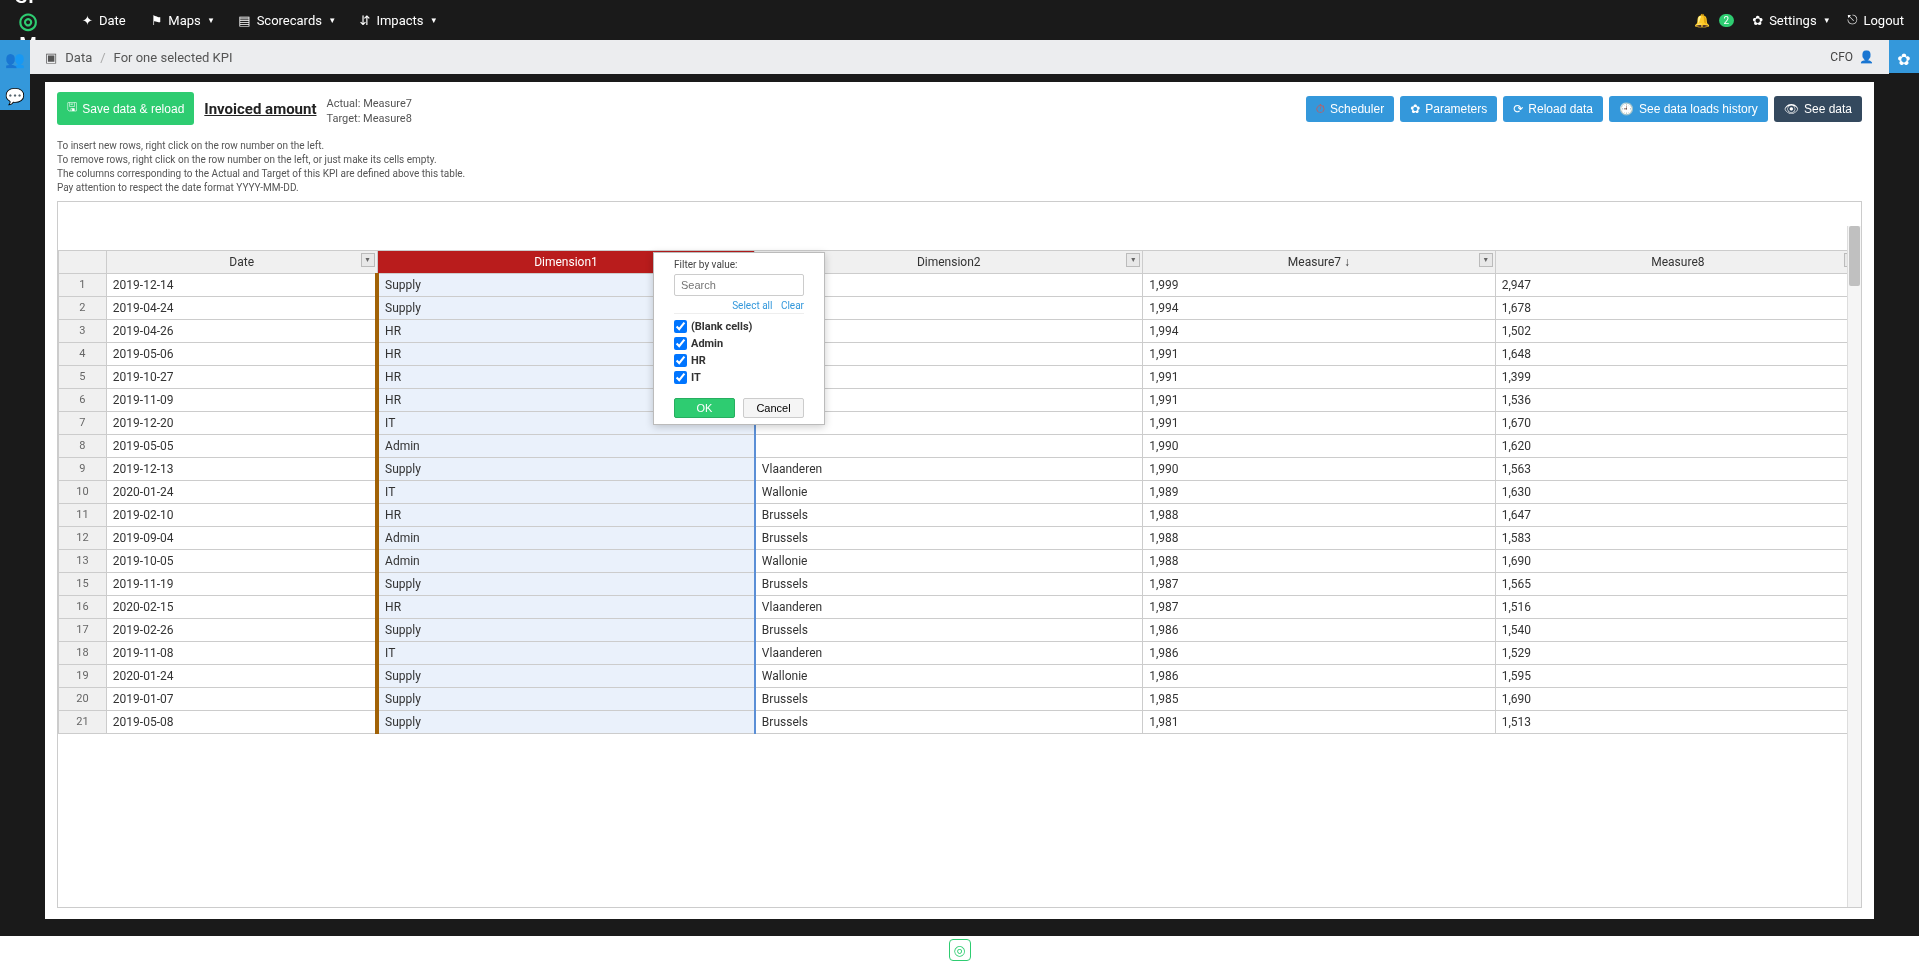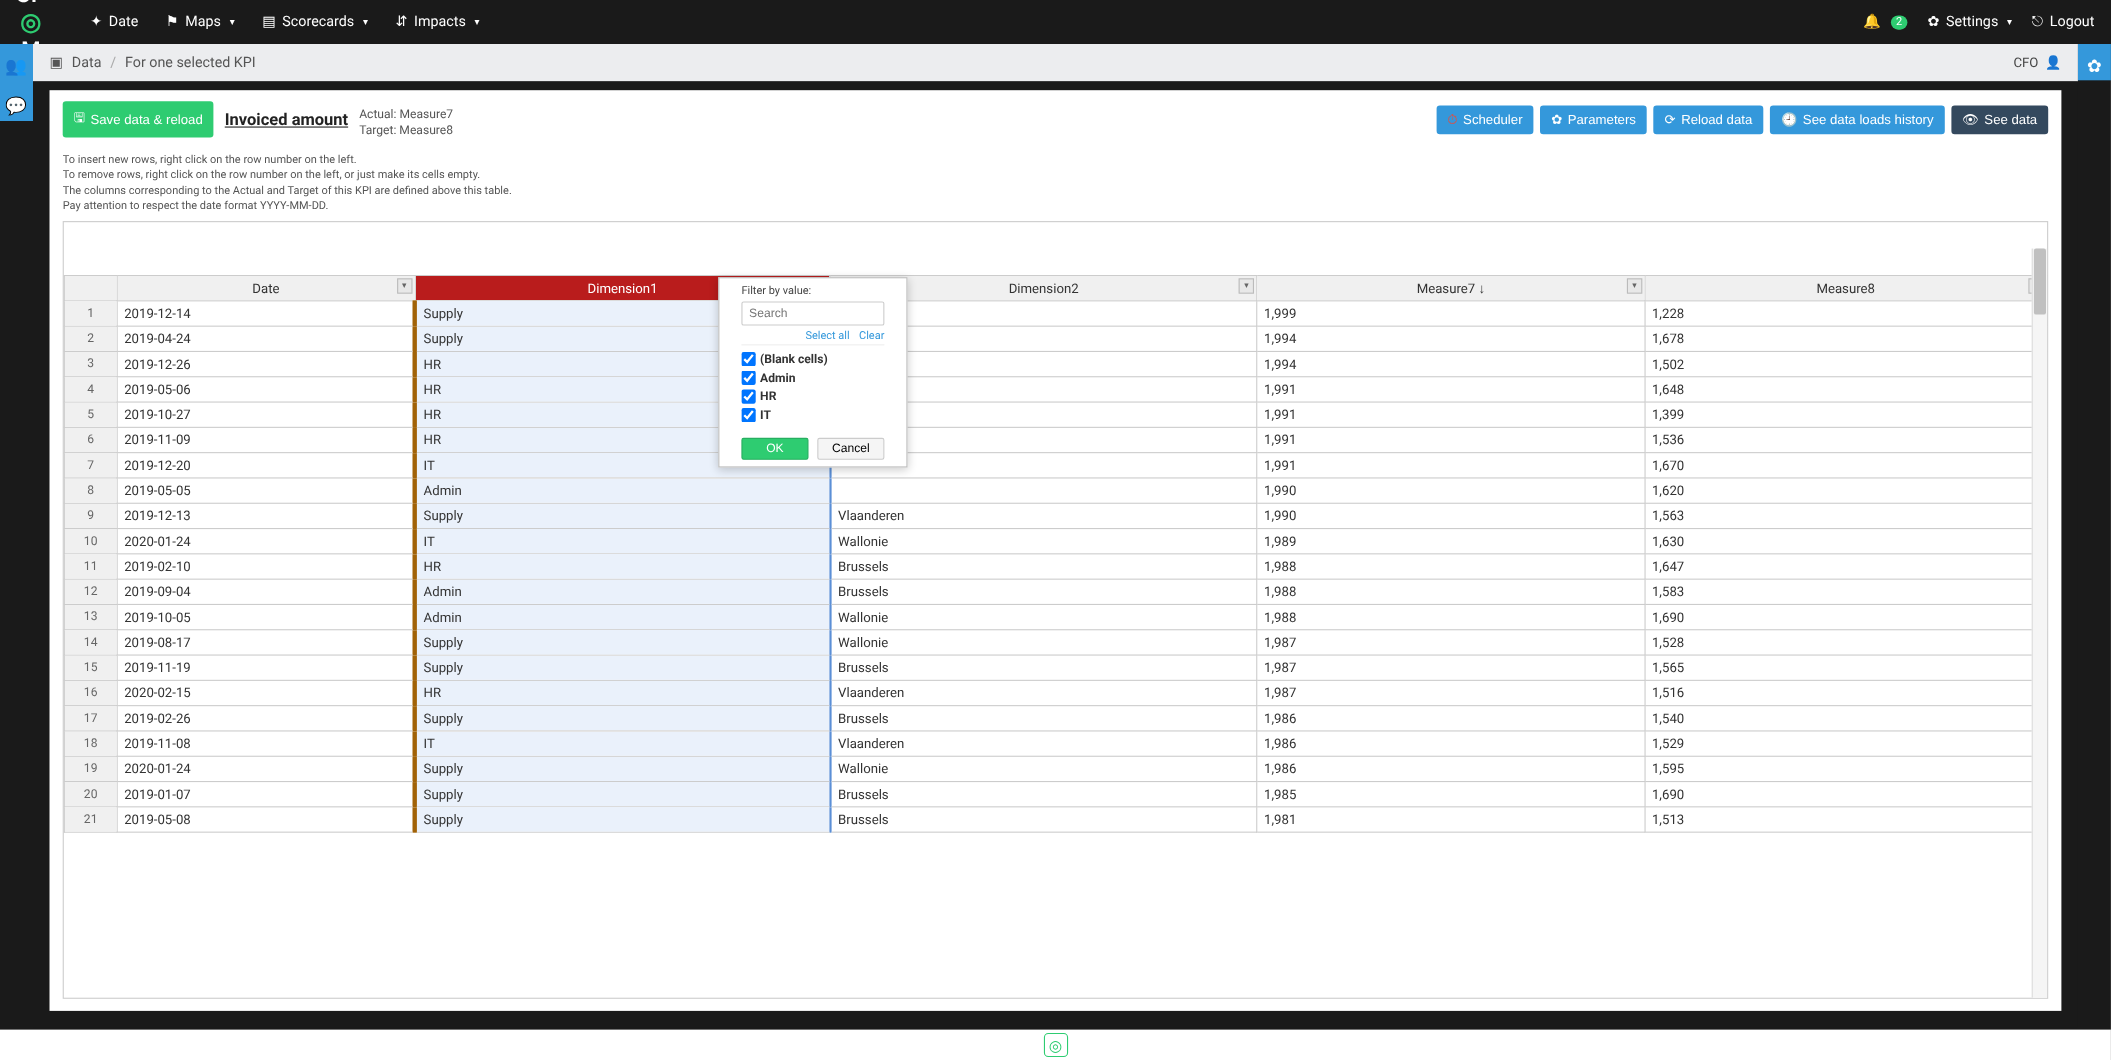--- a/index.html
+++ b/index.html
@@ -191,33 +191,33 @@
             <th><span>Measure8</span><span class="filter-btn">▾</span></th>
           </tr>
         </thead>
         <tbody id="grid-body">
             <tr>
               <td class="rownum">1</td>
               <td>2019-12-14</td>
               <td class="selcol">Supply</td>
               <td></td>
               <td class="num">1,999</td>
-              <td class="num">1,228</td>
+              <td class="num">2,947</td>
             </tr>
             <tr>
               <td class="rownum">2</td>
               <td>2019-04-24</td>
               <td class="selcol">Supply</td>
               <td></td>
               <td class="num">1,994</td>
               <td class="num">1,678</td>
             </tr>
             <tr>
               <td class="rownum">3</td>
-              <td>2019-12-26</td>
+              <td>2019-04-26</td>
               <td class="selcol">HR</td>
               <td></td>
               <td class="num">1,994</td>
               <td class="num">1,502</td>
             </tr>
             <tr>
               <td class="rownum">4</td>
               <td>2019-05-06</td>
               <td class="selcol">HR</td>
               <td></td>
@@ -288,28 +288,20 @@
               <td class="num">1,988</td>
               <td class="num">1,583</td>
             </tr>
             <tr>
               <td class="rownum">13</td>
               <td>2019-10-05</td>
               <td class="selcol">Admin</td>
               <td>Wallonie</td>
               <td class="num">1,988</td>
               <td class="num">1,690</td>
-            </tr>
-            <tr>
-              <td class="rownum">14</td>
-              <td>2019-08-17</td>
-              <td class="selcol">Supply</td>
-              <td>Wallonie</td>
-              <td class="num">1,987</td>
-              <td class="num">1,528</td>
             </tr>
             <tr>
               <td class="rownum">15</td>
               <td>2019-11-19</td>
               <td class="selcol">Supply</td>
               <td>Brussels</td>
               <td class="num">1,987</td>
               <td class="num">1,565</td>
             </tr>
             <tr>

